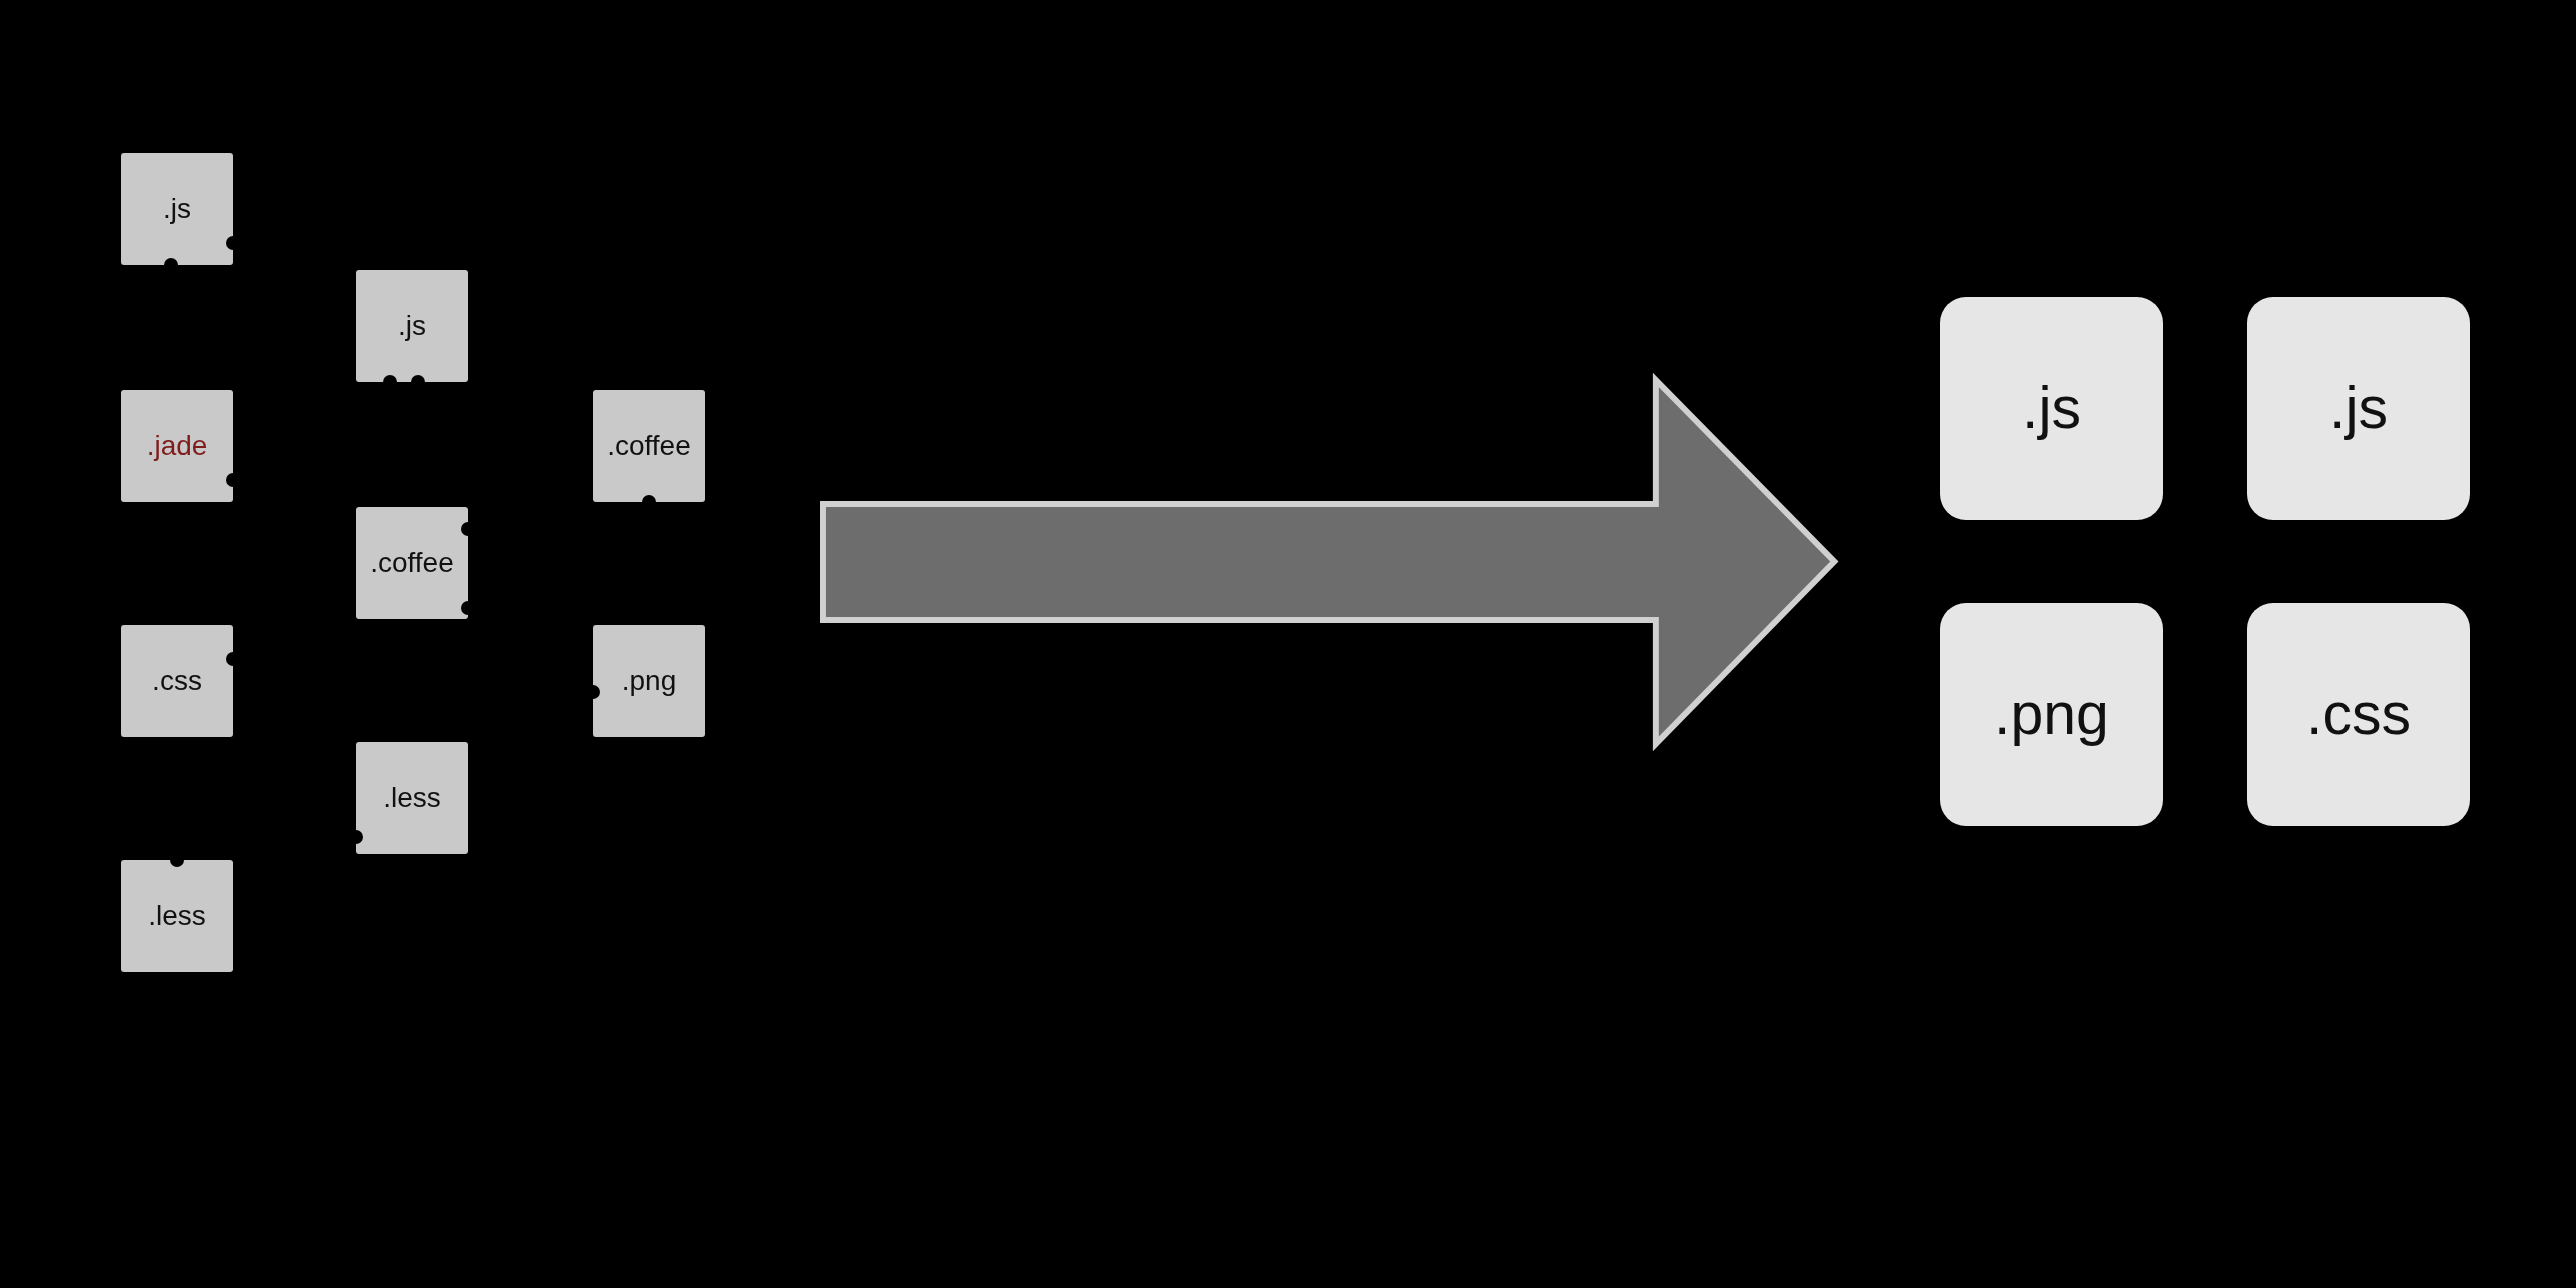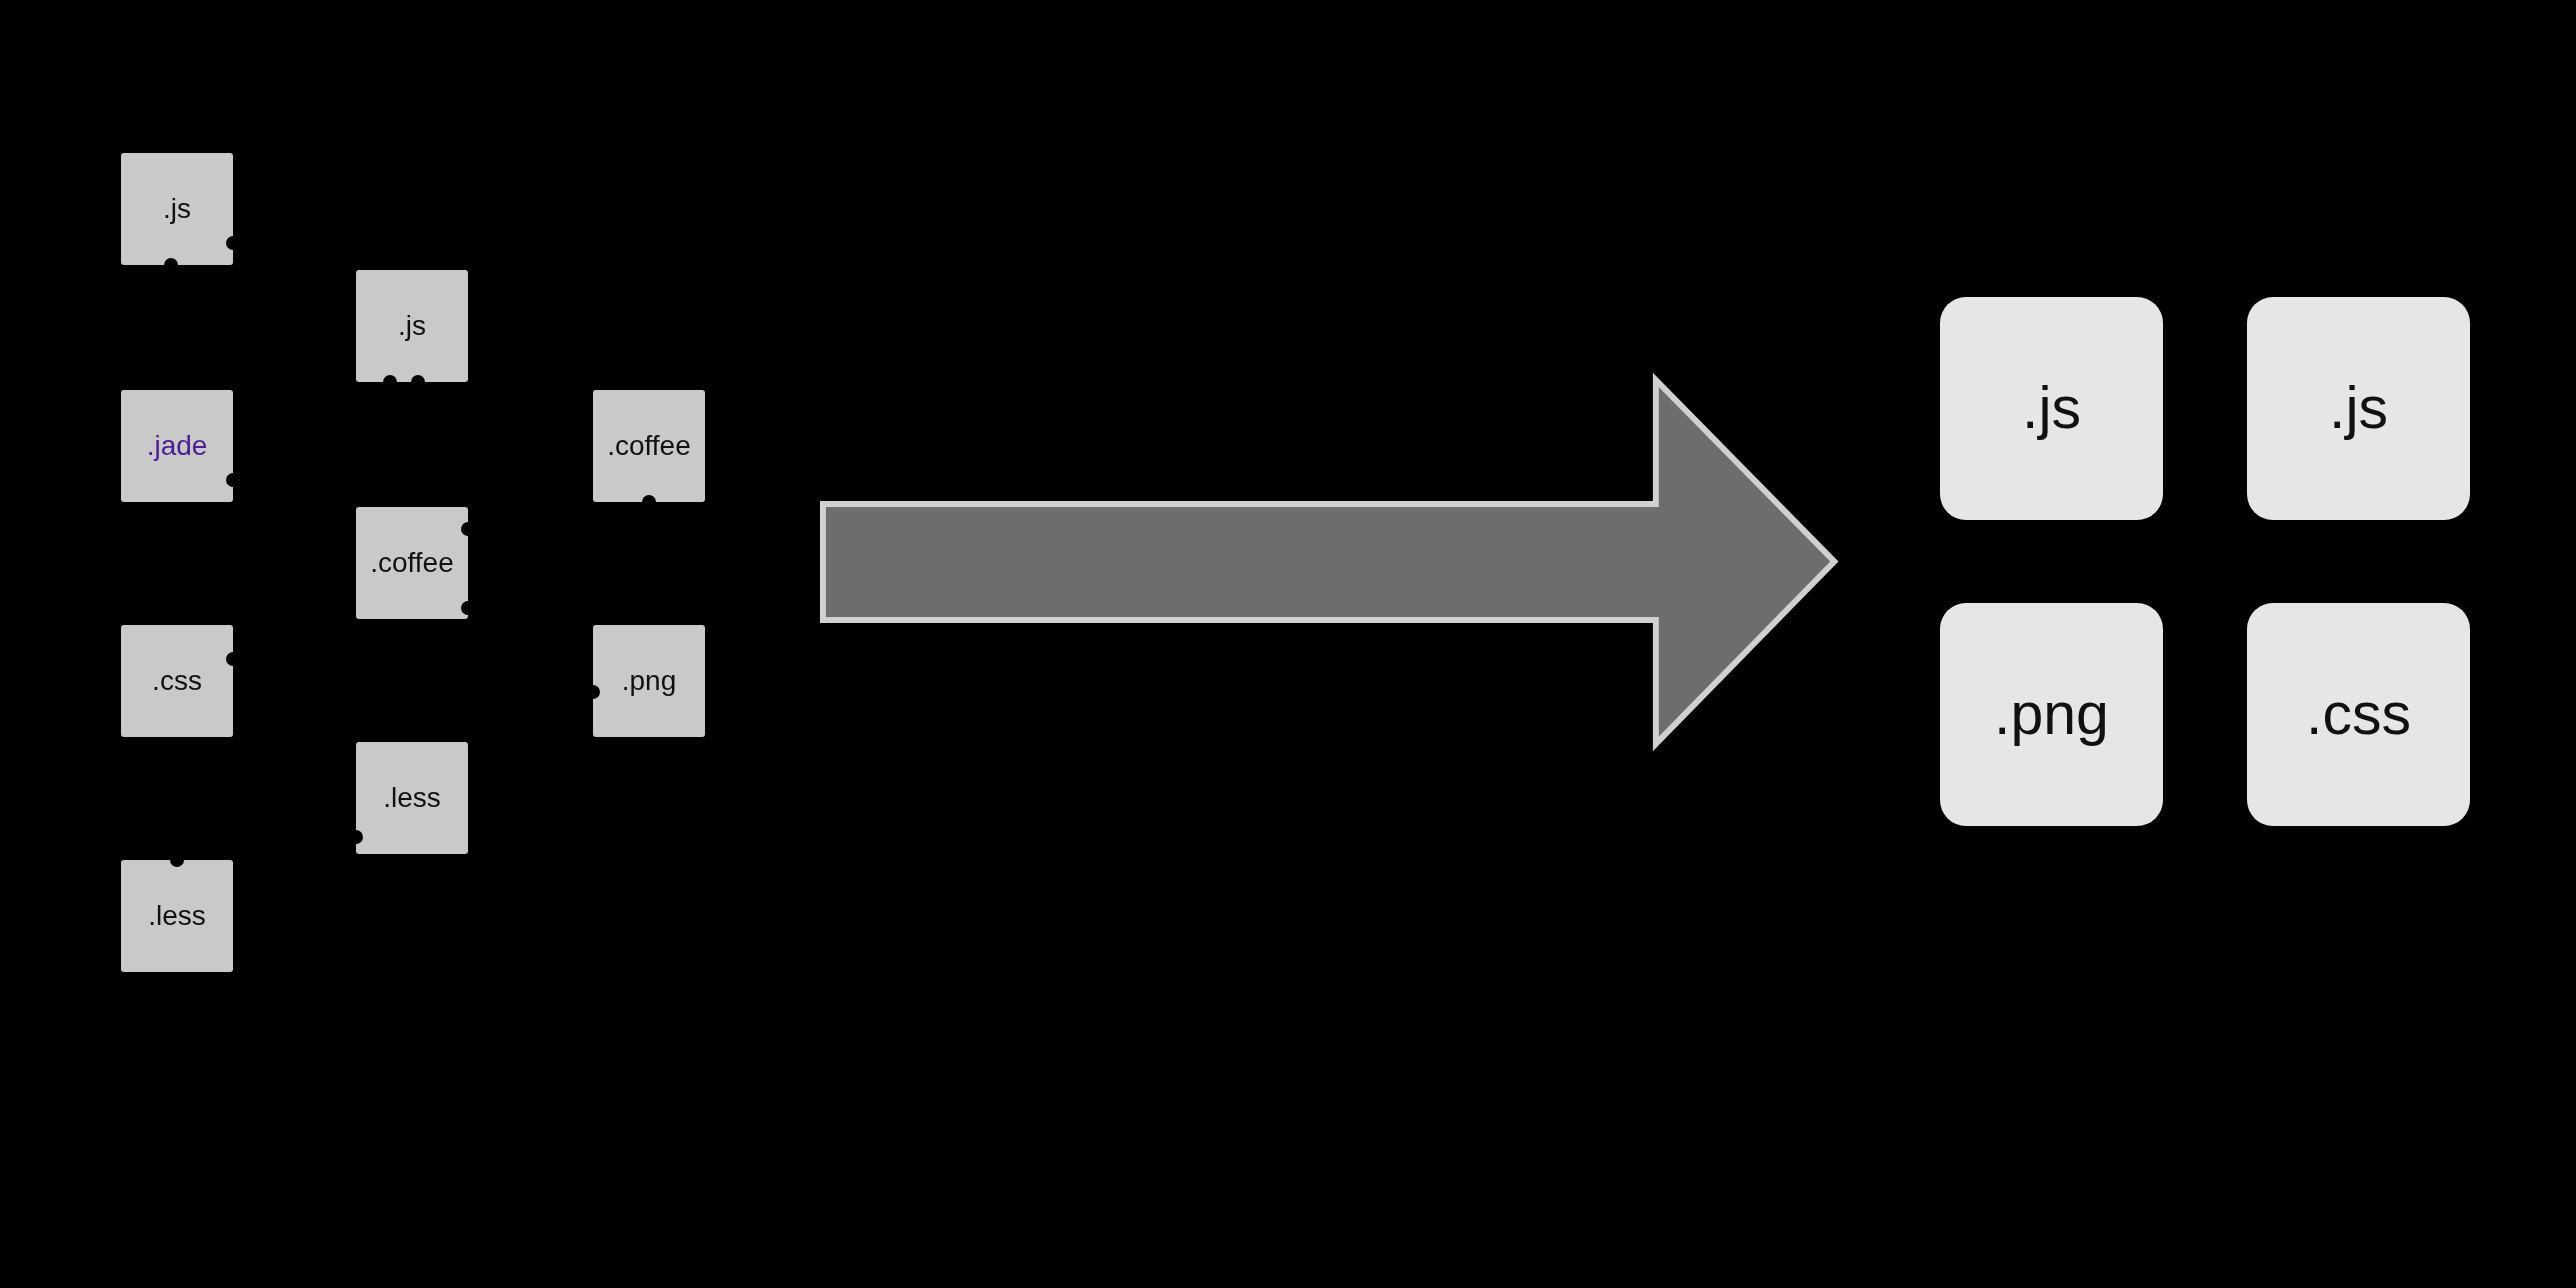--- a/index.html
+++ b/index.html
@@ -63,21 +63,21 @@
 </head>
 <body style="background: rgb(0, 0, 0);">
 
 <div class="canvas" style="background: rgb(0, 0, 0);">
   <div class="layer" id="modules-layer">
       <div class="module" style="left: 121px; top: 121px; width: 112px; height: 112px; background: rgb(201, 201, 201); color: rgb(17, 17, 17);">
         <span class="module-label">.js</span>
         <span class="dot" style="background: rgb(0, 0, 0); left: 45%; top: 100%;"></span>
         <span class="dot" style="background: rgb(0, 0, 0); left: 100%; top: 80%;"></span>
       </div>
-      <div class="module" style="left: 121px; top: 358px; width: 112px; height: 112px; background: rgb(201, 201, 201); color: #4c1d95;">
+      <div class="module" style="left: 121px; top: 358px; width: 112px; height: 112px; background: rgb(201, 201, 201); color: #7f1d1d;">
         <span class="module-label">.jade</span>
         <span class="dot" style="background: rgb(0, 0, 0); left: 100%; top: 80%;"></span>
       </div>
       <div class="module" style="left: 121px; top: 593px; width: 112px; height: 112px; background: rgb(201, 201, 201); color: rgb(17, 17, 17);">
         <span class="module-label">.css</span>
         <span class="dot" style="background: rgb(0, 0, 0); left: 100%; top: 30%;"></span>
       </div>
       <div class="module" style="left: 121px; top: 828px; width: 112px; height: 112px; background: rgb(201, 201, 201); color: rgb(17, 17, 17);">
         <span class="module-label">.less</span>
         <span class="dot" style="background: rgb(0, 0, 0); left: 50%; top: 0%;"></span>

